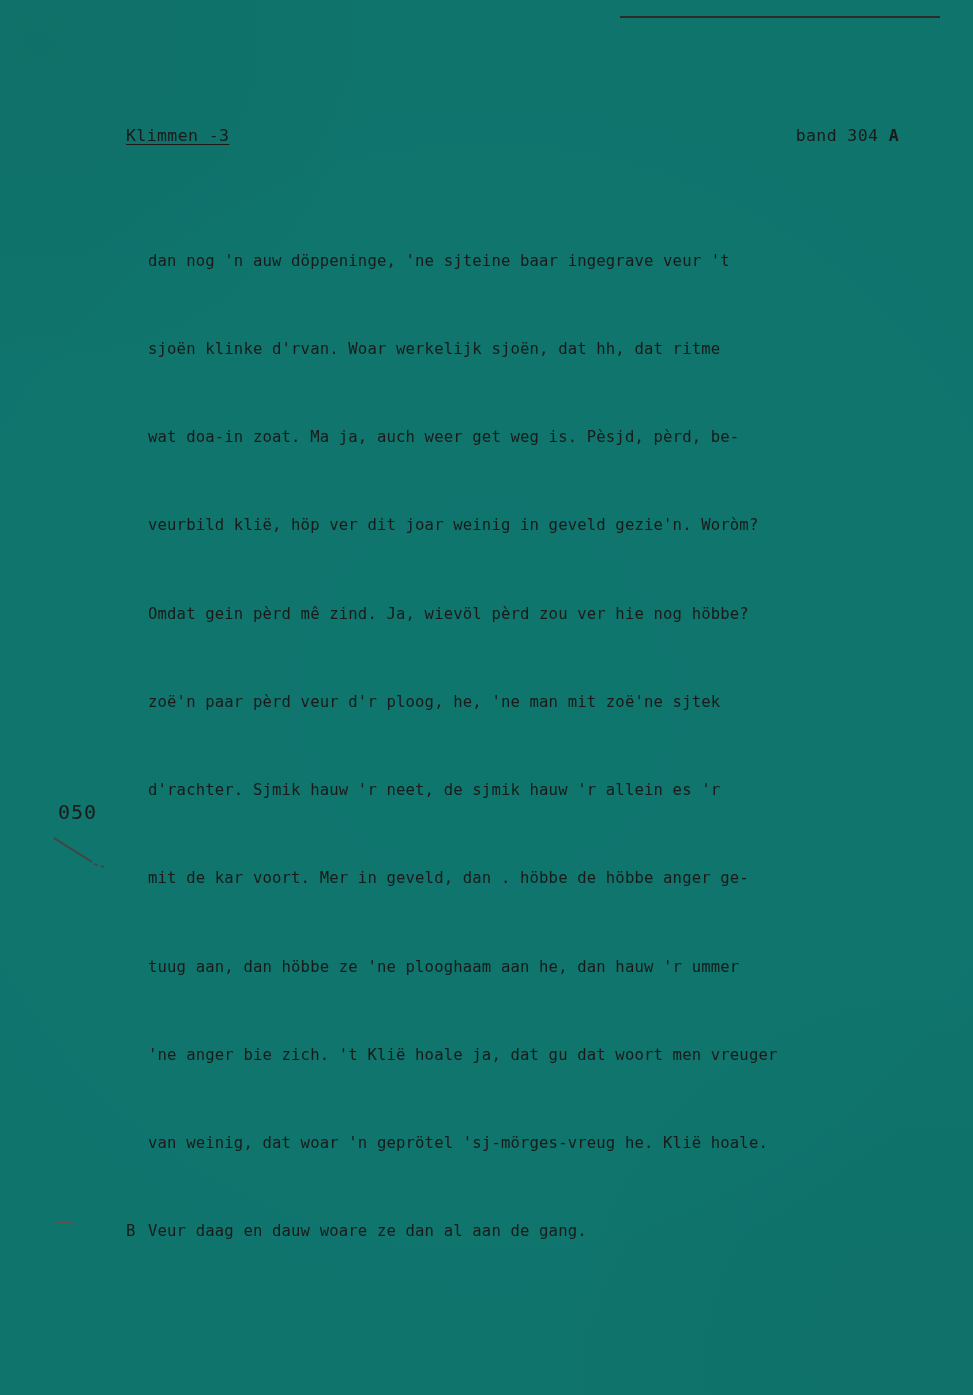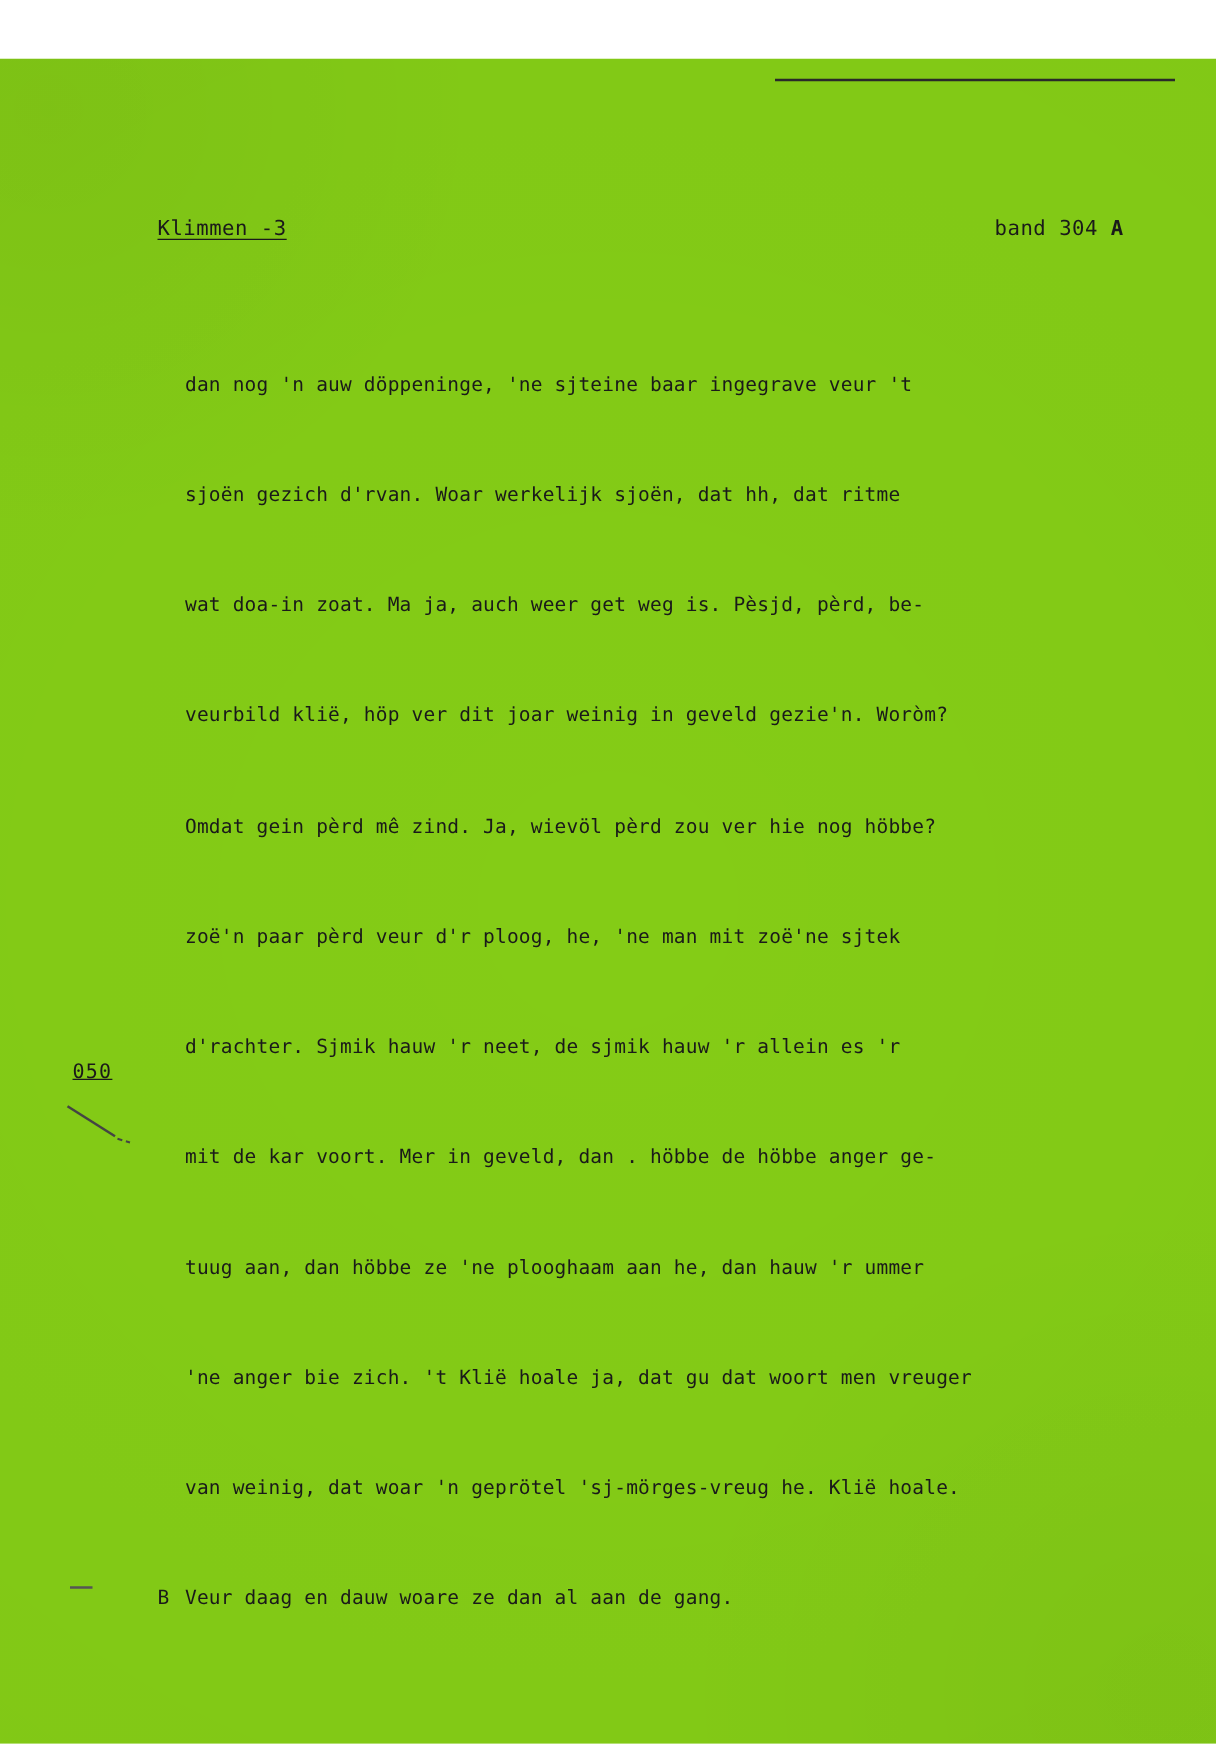--- a/index.html
+++ b/index.html
@@ -11,22 +11,21 @@
     width: 973px;
     height: 1395px;
     position: relative;
     font-family: "DejaVu Sans Mono", monospace;
     color: #1a1a1a;
     overflow: hidden;
   }
   .page {
     position: absolute;
     inset: 0;
-    background: #84cc16;
-    margin-top: 47px;
+    background: #0f766e;
   }
   
   .page::before {
     content: "";
     position: absolute;
     inset: 0;
     background:
       radial-gradient(circle at 4% 3%, rgba(0,0,0,0.035), rgba(0,0,0,0) 22%),
       radial-gradient(circle at 96% 97%, rgba(0,0,0,0.03), rgba(0,0,0,0) 25%),
       radial-gradient(circle at 50% 50%, rgba(255,255,255,0), rgba(0,0,0,0.02) 100%);
@@ -82,23 +81,22 @@
     text-align: left;
   }
   .txt {
     flex: 1 1 auto;
   }
   
   .margin-number {
     position: absolute;
     left: 58px;
     top: 800px;
-    font-size: 16px;
+    font-size: 20px;
     letter-spacing: 1px;
-    text-decoration: underline;
   }
   .margin-stroke {
     position: absolute;
     left: 52px;
     top: 836px;
     width: 62px;
     height: 34px;
     pointer-events: none;
   }
   .margin-dash {
@@ -126,21 +124,21 @@
 
   <svg class="margin-stroke" viewBox="0 0 62 34">
     <path d="M2 2 L40 26" stroke="#444" stroke-width="2" fill="none"></path>
     <path d="M42 28 L52 31" stroke="#444" stroke-width="1.6" fill="none" stroke-dasharray="4 3"></path>
   </svg>
 
   <div class="margin-dash"></div>
 
   <div class="body-text">
     <div class="line"><span class="spk"></span><span class="txt">dan nog 'n auw döppeninge, 'ne sjteine baar ingegrave veur 't</span></div>
-    <div class="line"><span class="spk"></span><span class="txt">sjoën gezich d'rvan. Woar werkelijk sjoën, dat hh, dat ritme</span></div>
+    <div class="line"><span class="spk"></span><span class="txt">sjoën klinke d'rvan. Woar werkelijk sjoën, dat hh, dat ritme</span></div>
     <div class="line"><span class="spk"></span><span class="txt">wat doa-in zoat. Ma ja, auch weer get weg is. Pèsjd, pèrd, be-</span></div>
     <div class="line"><span class="spk"></span><span class="txt">veurbild klië, höp ver dit joar weinig in geveld gezie'n. Woròm?</span></div>
     <div class="line"><span class="spk"></span><span class="txt">Omdat gein pèrd mê zind. Ja, wievöl pèrd zou ver hie nog höbbe?</span></div>
     <div class="line"><span class="spk"></span><span class="txt">zoë'n paar pèrd veur d'r ploog, he, 'ne man mit zoë'ne sjtek</span></div>
     <div class="line"><span class="spk"></span><span class="txt">d'rachter. Sjmik hauw 'r neet, de sjmik hauw 'r allein es 'r</span></div>
     <div class="line"><span class="spk"></span><span class="txt">mit de kar voort. Mer in geveld, dan . höbbe de höbbe anger ge-</span></div>
     <div class="line"><span class="spk"></span><span class="txt">tuug aan, dan höbbe ze 'ne plooghaam aan he, dan hauw 'r ummer</span></div>
     <div class="line"><span class="spk"></span><span class="txt">'ne anger bie zich. 't Klië hoale ja, dat gu dat woort men vreuger</span></div>
     <div class="line"><span class="spk"></span><span class="txt">van weinig, dat woar 'n geprötel 'sj-mörges-vreug he. Klië hoale.</span></div>
     <div class="line"><span class="spk">B</span><span class="txt">Veur daag en dauw woare ze dan al aan de gang.</span></div>

